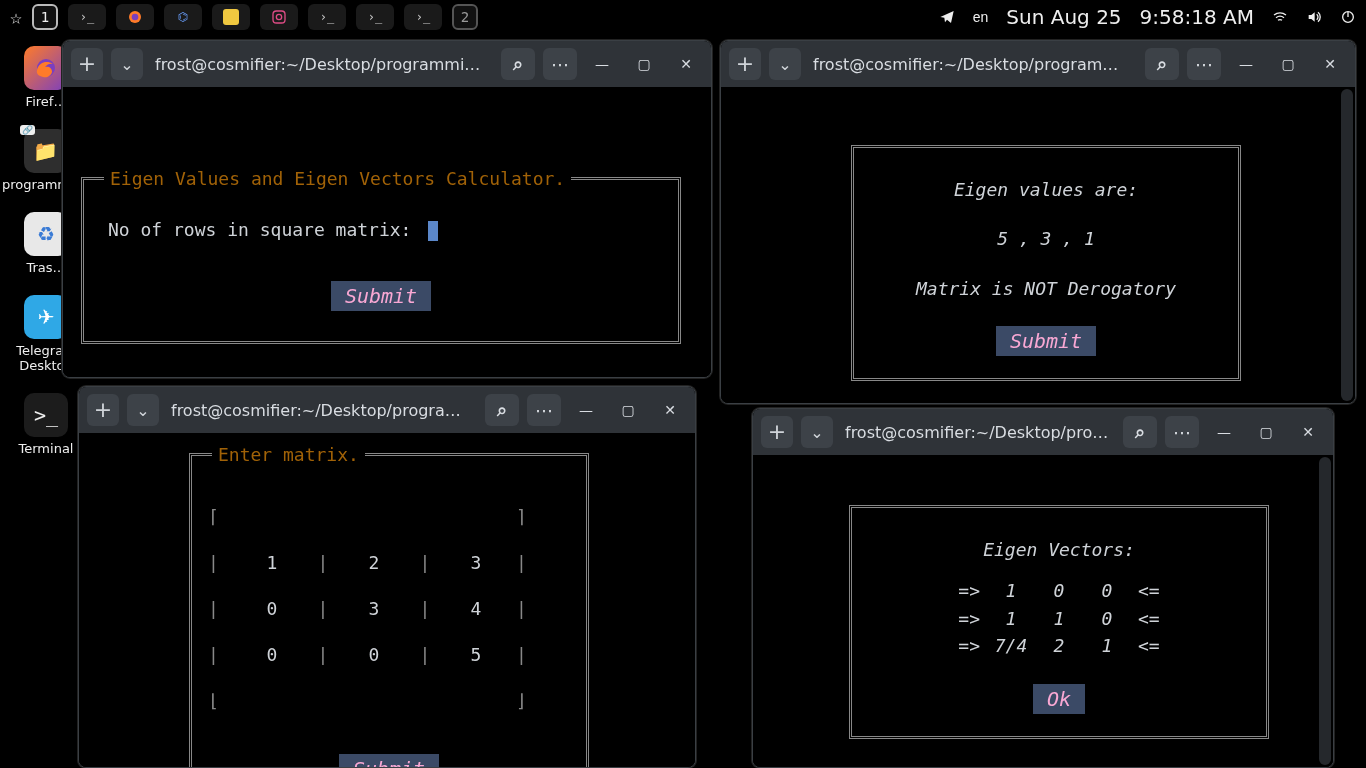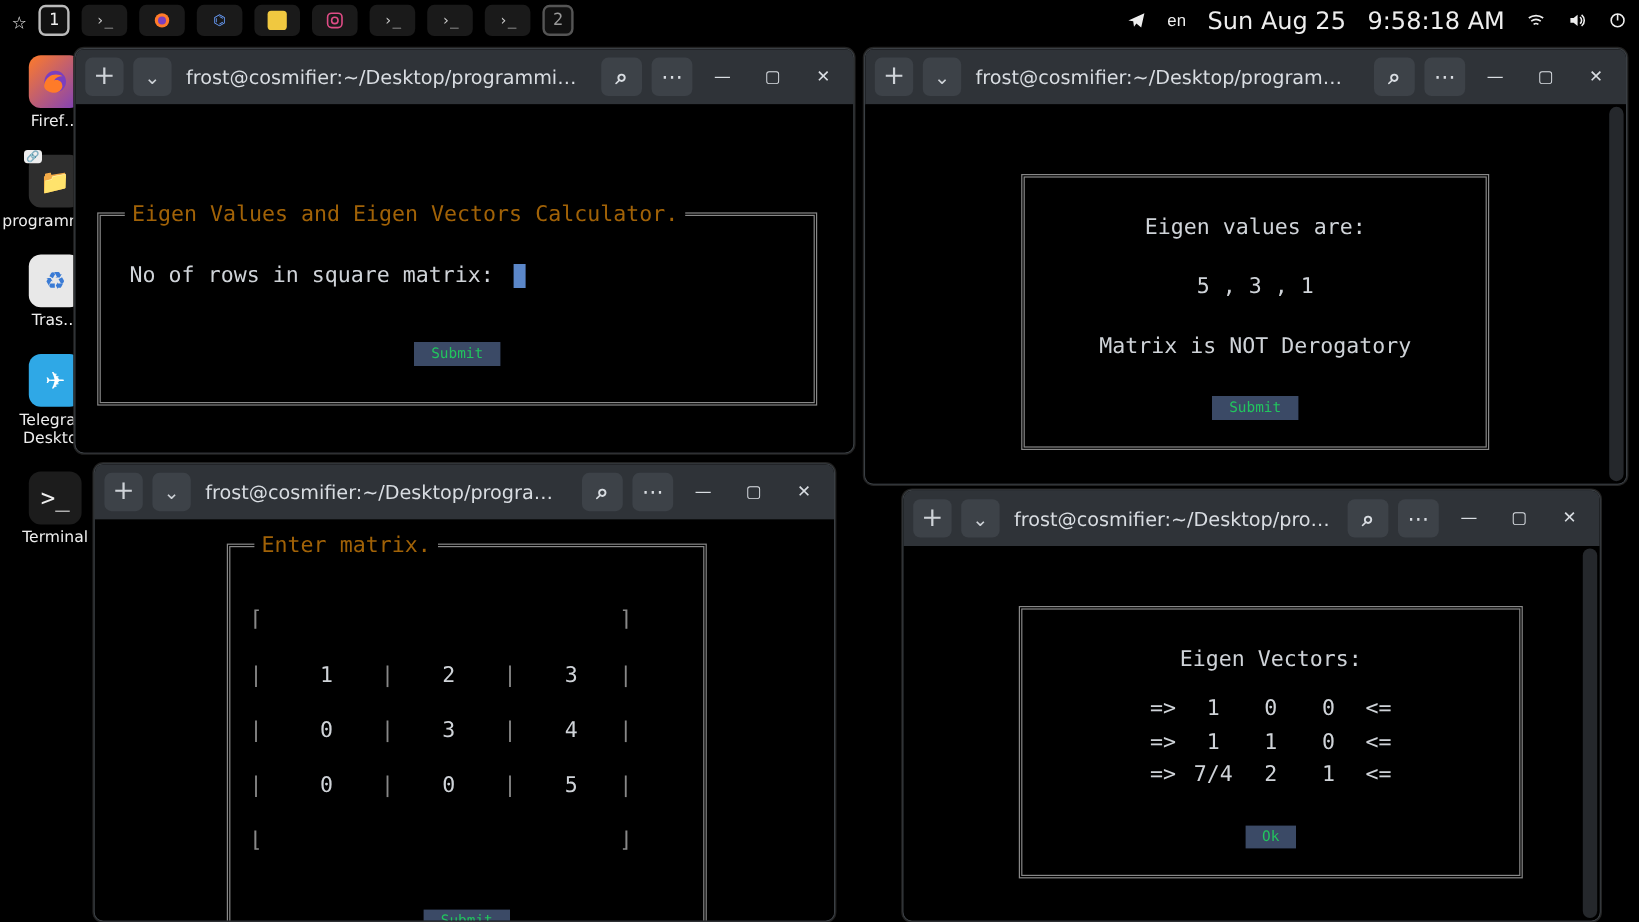--- a/index.html
+++ b/index.html
@@ -39,22 +39,22 @@
 .tb-ico.menu::before { content:"⋯"; font-size:18px; }
 .body { position:relative; background:#000; width:100%; height:calc(100% - 46px); }
 
 
 .vscroll { position:absolute; right:2px; top:2px; bottom:2px; width:12px; background:#25282c; border-radius:6px; }
 
 
 .tui { position:absolute; font-size:18px; line-height:1.3; color:#cfd3d8; }
 .frame { border:3px double #888; padding:18px 24px 24px 24px; position:relative; }
 .frame .legend { position:absolute; top:-13px; left:20px; background:#000; padding:0 6px; color:#a16207; font-weight:400; }
-.submit { display:inline-block; background:#3b4a66; color:#22c55e; padding:2px 14px; font-size:12px; }
-.center { text-align:center; }
+.submit { display:inline-block; background:#3b4a66; color:#f9a8d4; padding:2px 14px; font-size:20px; }
+.center { text-align:center;font-style:italic; }
 .prompt-line { margin-top:20px; margin-bottom:40px; }
 .cursor { display:inline-block; width:10px; height:20px; background:#5b87c9; vertical-align:middle; margin-left:6px; }
 
 
 .mtx { font-family:inherit; margin:10px 0 30px 0; }
 .mtx .r { display:flex; align-items:center; height:46px; }
 .mtx .edge { width:24px; color:#888; }
 .mtx .sep { width:22px; text-align:center; color:#888; }
 .mtx .cell { width:80px; text-align:center; }
 .mtx .top .edge:first-child::before{content:"⌈";} .mtx .top .edge:last-child::before{content:"⌉";}

